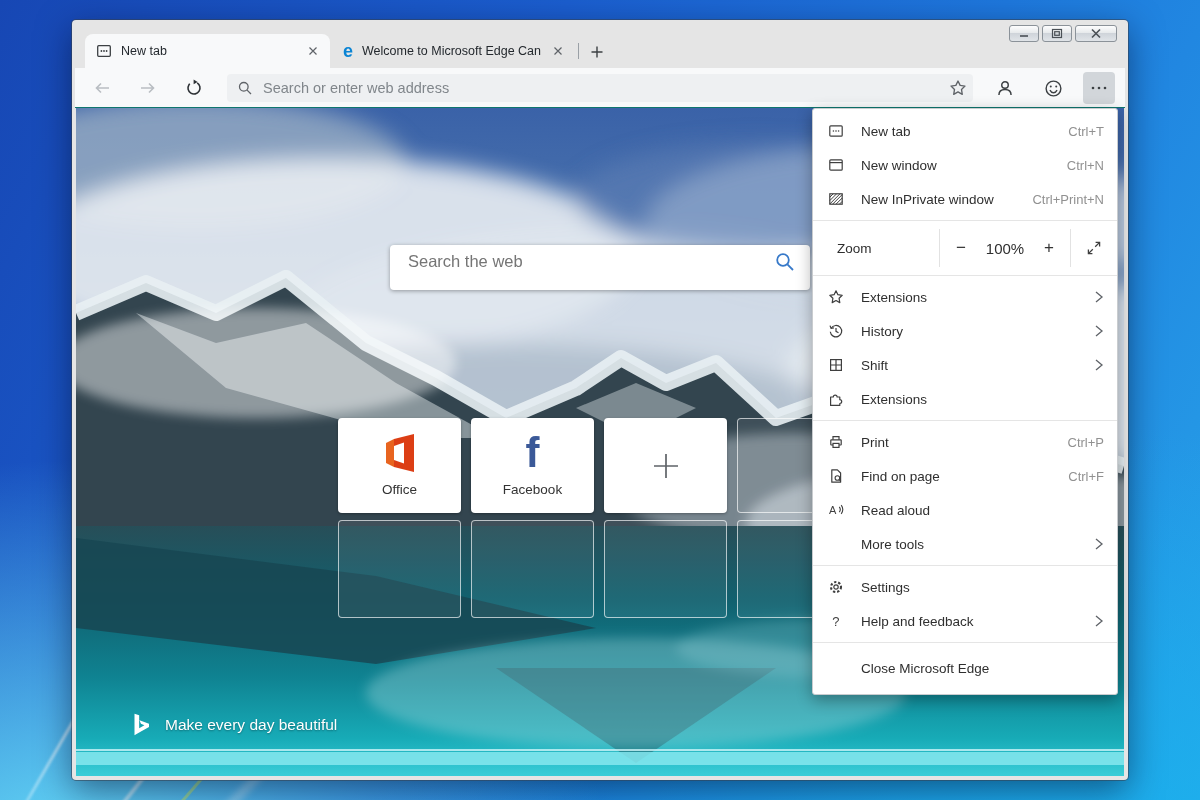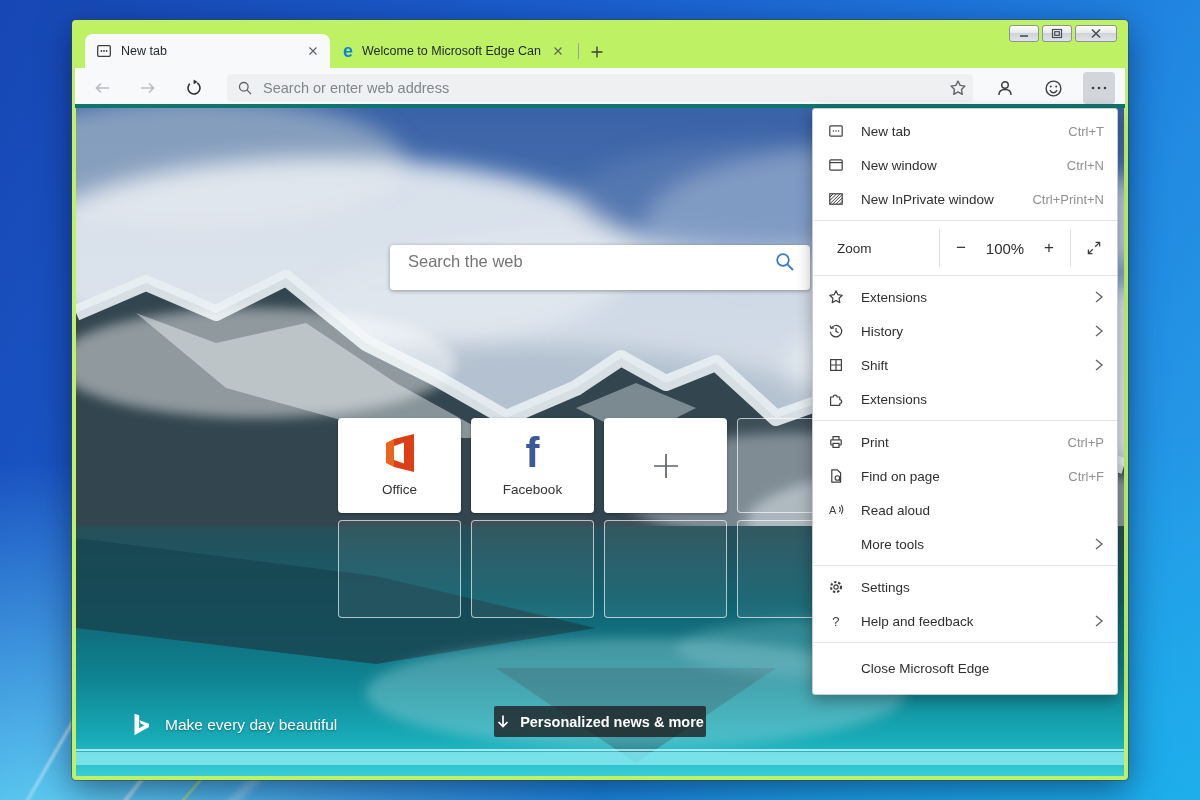--- a/index.html
+++ b/index.html
@@ -22,21 +22,21 @@
         transform:rotate(44deg); filter:blur(3px); }
   .b3 { left:-20px; bottom:-80px; width:3px; height:520px;
         background:linear-gradient(to top, rgba(255,255,255,0), rgba(255,255,255,.7) 40%, rgba(255,255,255,0));
         transform:rotate(30deg); filter:blur(1px); }
   .b4 { left:60px; bottom:-140px; width:3px; height:640px;
         background:linear-gradient(to top, rgba(205,234,87,0), rgba(205,234,87,.9) 55%, rgba(205,234,87,0));
         transform:rotate(41deg); filter:blur(.5px); }
 
   
   .window { position:absolute; left:72px; top:20px; width:1056px; height:760px;
-    background:#bef264; border-radius:4px;
+    background:#e5e5e5; border-radius:4px;
     box-shadow:0 0 0 1px rgba(55,65,80,.55), 0 10px 34px rgba(0,10,40,.5); }
 
   
   .winctl { position:absolute; top:5px; right:11px; display:flex; gap:3px; z-index:5; }
   .wbtn { width:30px; height:17px; border:1px solid #8b9299; border-radius:3px;
     background:linear-gradient(#fdfdfe, #e7eaec 45%, #cfd4da 50%, #e0e4e8);
     display:flex; align-items:center; justify-content:center; }
   .wbtn.close { width:42px; }
 
   
@@ -47,21 +47,21 @@
     display:flex; align-items:center; padding:0 8px 0 11px; }
   .tab-lbl { flex:1; font-size:12.5px; color:#24292e; white-space:nowrap; overflow:hidden; margin-left:9px; }
   .tab-x { width:18px; height:18px; display:flex; align-items:center; justify-content:center; border-radius:3px; flex:0 0 auto; }
   .tab-divider { position:absolute; left:506px; top:23px; width:1px; height:16px; background:#9aa0a6; }
   .newtab-btn { position:absolute; left:512px; top:19px; width:25px; height:25px;
     display:flex; align-items:center; justify-content:center; border-radius:4px; }
   .efav { font-size:18px; font-weight:bold; color:#0a84d4; line-height:1; }
 
   
   .toolbar { position:absolute; left:3px; right:3px; top:48px; height:40px;
-    background:#f8f9fa; border-bottom:4px solid #0f766e; }
+    background:#f8f9fa; border-bottom:1px solid #0f766e; }
   .tbtn { position:absolute; top:4px; width:32px; height:32px; display:flex;
     align-items:center; justify-content:center; border-radius:4px; }
   .tbtn.active-bg { background:#d2d6da; }
   .addressbar { position:absolute; left:152px; top:6px; width:746px; height:28px;
     background:#eef0f2; border-radius:4px; display:flex; align-items:center; padding:0 6px 0 10px; }
   .addressbar input { flex:1; border:none; outline:none; background:transparent;
     font-size:14.5px; color:#5f6368; font-family:"Liberation Sans", sans-serif; margin-left:10px; }
   .addressbar input::placeholder { color:#80868b; }
 
   
@@ -327,26 +327,20 @@
     <div class="tile ghost" style="left:528px; top:412px; height:98px"></div>
     <div class="tile ghost" style="left:661px; top:412px; height:98px"></div>
 
     <div class="bing-row">
       <svg width="20" height="25" viewBox="0 0 24 28">
         <path d="M3 1 L8.6 3 L8.6 18.6 L14.9 15 L10.7 13.2 L9 8.9 L20.4 13.1 L20.4 16.9 L8.6 23.7 L3 26.9 Z" fill="#ffffff"></path>
       </svg>
       <span class="bing-tag">Make every day beautiful</span>
     </div>
 
-    <div class="news-btn">
-      <svg width="14" height="15">
-        <path d="M7 1.5 V12 M2.5 8 L7 12.5 L11.5 8" stroke="#fff" stroke-width="1.7" fill="none"></path>
-      </svg>
-      <span>Personalized news &amp; more</span>
-    </div>
   </div>
 
   <div class="menu">
 
     <div class="mi">
       <span class="mic">
         <svg width="16" height="16" viewBox="0 0 16 16">
           <rect x="1.8" y="2.8" width="12.4" height="10.4" rx="1" fill="none" stroke="#3f3f3f" stroke-width="1.2"></rect>
           <circle cx="5.4" cy="8" r=".8" fill="#3f3f3f"></circle>
             <circle cx="8" cy="8" r=".8" fill="#3f3f3f"></circle>

